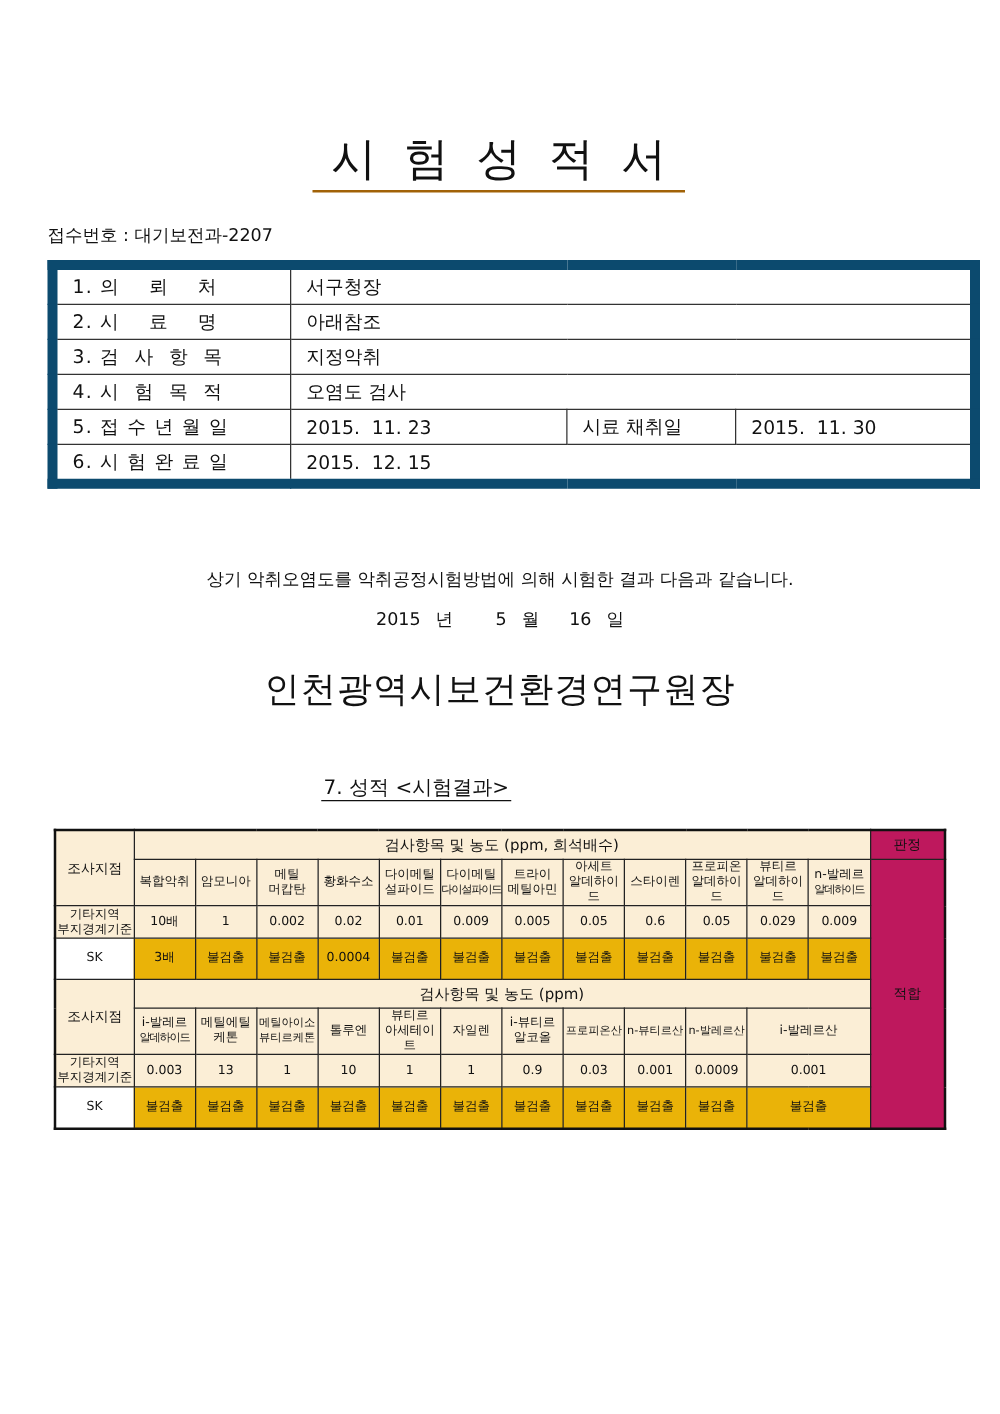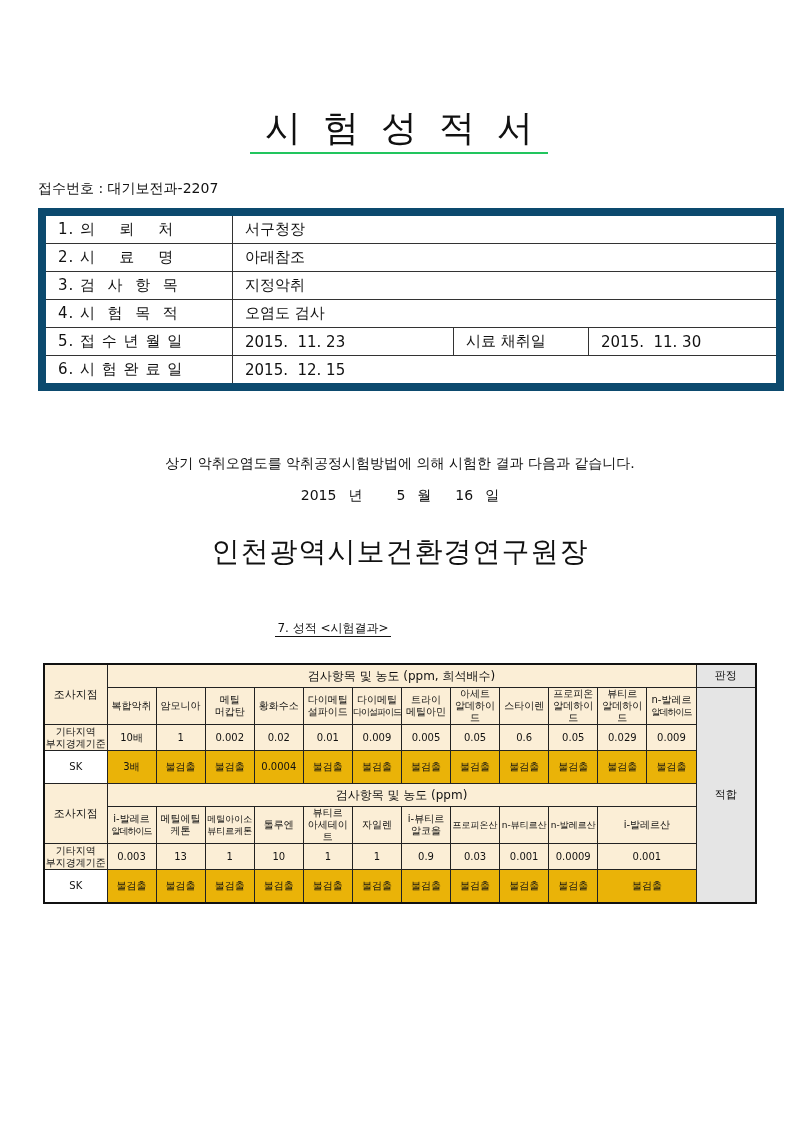--- a/index.html
+++ b/index.html
@@ -1,38 +1,38 @@
 <!DOCTYPE html>
 <html><head>
 <meta charset="utf-8">
 <style>
   html, body { margin:0; padding:0; background:#ffffff; }
   body { width:800px; height:1131px; position:relative; font-family:"DejaVu Sans", "Liberation Sans", sans-serif; color:#111; overflow:hidden; }
   .abs { position:absolute; }
-  .doc-title { left:250px; top:108px; width:298px; height:44px; text-align:center; font-size:36px; letter-spacing:0; border-bottom:2px solid #22c55e; line-height:40px; }
+  .doc-title { left:250px; top:108px; width:298px; height:44px; text-align:center; font-size:36px; letter-spacing:0; border-bottom:2px solid #a16207; line-height:40px; }
   .doc-title span { display:inline-block; width:58px; text-align:center; }
   .receipt { left:38px; top:180px; font-size:14px; }
   .info { left:38px; top:208px; width:746px; border-collapse:collapse; border:8px solid #0c4a6e; font-size:15px; }
   .info td { border:1px solid #333; height:27px; padding:0 0 0 12px; white-space:nowrap; }
   .info td.lbl { width:174px; letter-spacing:1px; }
   .sentence { left:0; width:800px; top:455px; text-align:center; font-size:14px; }
   .date-line { left:0; width:800px; top:487px; text-align:center; font-size:14px; word-spacing:0; }
   .date-line span { margin:0 6px; }
   .issuer { left:0; width:800px; top:533px; text-align:center; font-size:28px; letter-spacing:1px; }
-  .section-title { left:0; width:666px; top:620px; text-align:center; font-size:12px; }
+  .section-title { left:0; width:666px; top:620px; text-align:center; font-size:16px; }
   .section-title span { border-bottom:1px solid #111; padding:0 2px 1px; }
   .results { left:43px; top:663px; width:714px; border-collapse:collapse; border:2px solid #111; font-size:10px; table-layout:fixed; }
   .results td { border:1px solid #222; text-align:center; padding:0; line-height:12px; }
   .results td.hdr { background:#fbeed6; }
   .results td.std { background:#fbeed6; height:25px;margin-left:48px; }
   .results td.sk { background:#eab308; height:32px; }
   .results td.group { height:22px; font-size:12px; }
   .results td.colhdr { height:26px; }
   .results td.site { background:#fbeed6; font-size:11px; }
-  .results td.judge { background:#e5e5e5; font-size:11px; }
+  .results td.judge { background:#be185d; font-size:11px; }
   .results td.rowlbl { background:#fbeed6; font-size:10px; line-height:12px; }
   .results td.rowlbl-sk { background:#ffffff; font-size:10px; }
 </style>
 </head>
 <body>
 
 <div class="abs doc-title">
   <span>시</span><span>험</span><span>성</span><span>적</span><span>서</span>
 </div>
 

